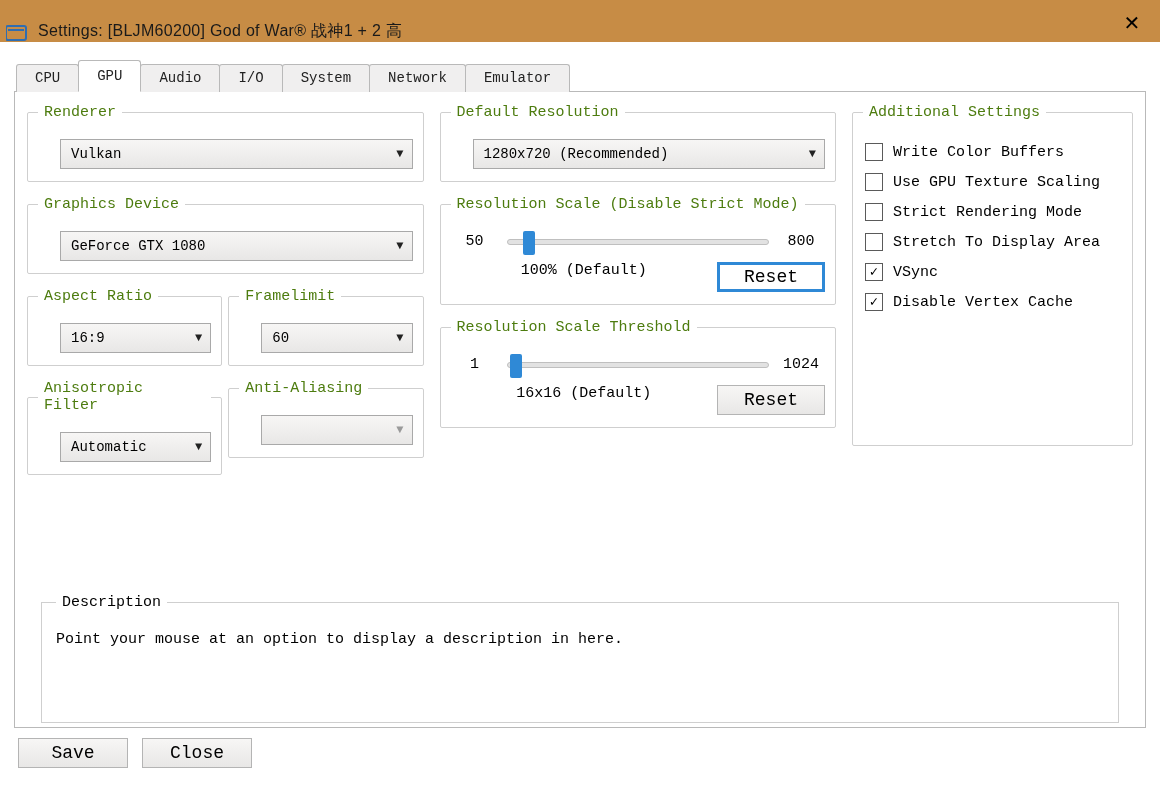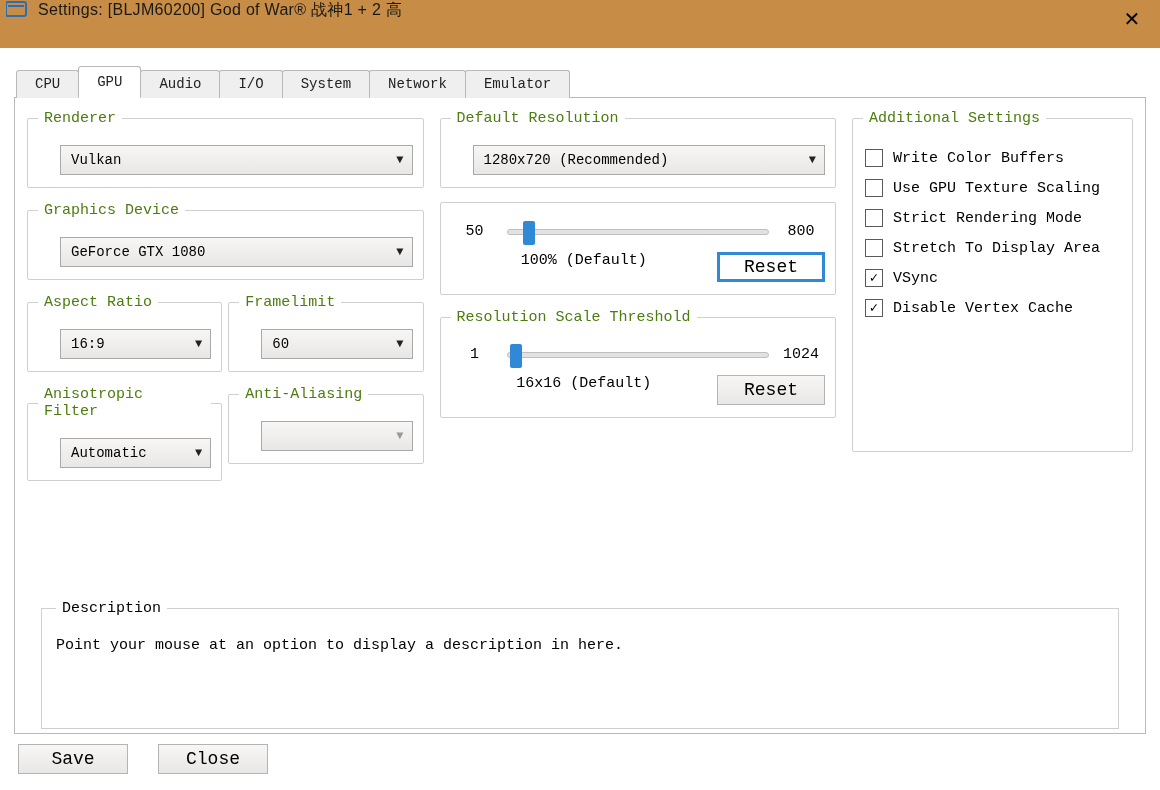--- a/index.html
+++ b/index.html
@@ -8,24 +8,24 @@
     width: 1160px;
     height: 790px;
     font-family: "Courier New", "SimSun", monospace;
     font-size: 14px;
     background: #fff;
     overflow: hidden;
   }
 
   
   .titlebar {
-    height: 48px;
+    height: 42px;
     background: #c78c45;
     display: flex;
-    align-items: flex-start;
+    align-items: flex-end;
     padding: 0 8px 0 6px;
     color: #1a1a1a;
     font-family: Tahoma, Arial, sans-serif;
     font-size: 16px;
   }
   .titlebar .appicon {
     width: 22px;
     height: 18px;
     margin-right: 10px;
     display: inline-flex;
@@ -239,21 +239,21 @@
     font-family: "Courier New", monospace;
   }
   fieldset.desc .text {
     font-size: 15px;
     font-family: "Courier New", monospace;
   }
 
   
   .bottom-btns {
     display: flex;
-    gap: 30px;
+    gap: 14px;
     padding: 10px 0 0 4px;
   }
   .bottom-btns .btn {
     min-width: 110px;
     height: 30px;
   }
 </style>
 </head>
 <body>
 
@@ -352,20 +352,21 @@
 
         <fieldset class="group">
           <legend>Default Resolution</legend>
           <div class="dropdown">
             <span>1280x720 (Recommended)</span>
             <span class="caret">▼</span>
           </div>
         </fieldset>
 
         <fieldset class="group">
+          <legend>Resolution Scale (Disable Strict Mode)</legend>
           <div class="slider-row">
             <span class="minlab">50</span>
             <div class="slider-track">
               <div class="slider-thumb" style="left:6%;"></div>
             </div>
             <span class="maxlab">800</span>
           </div>
           <div class="slider-footer">
             <span class="val">100% (Default)</span>
             <span class="btn highlight">Reset</span>

